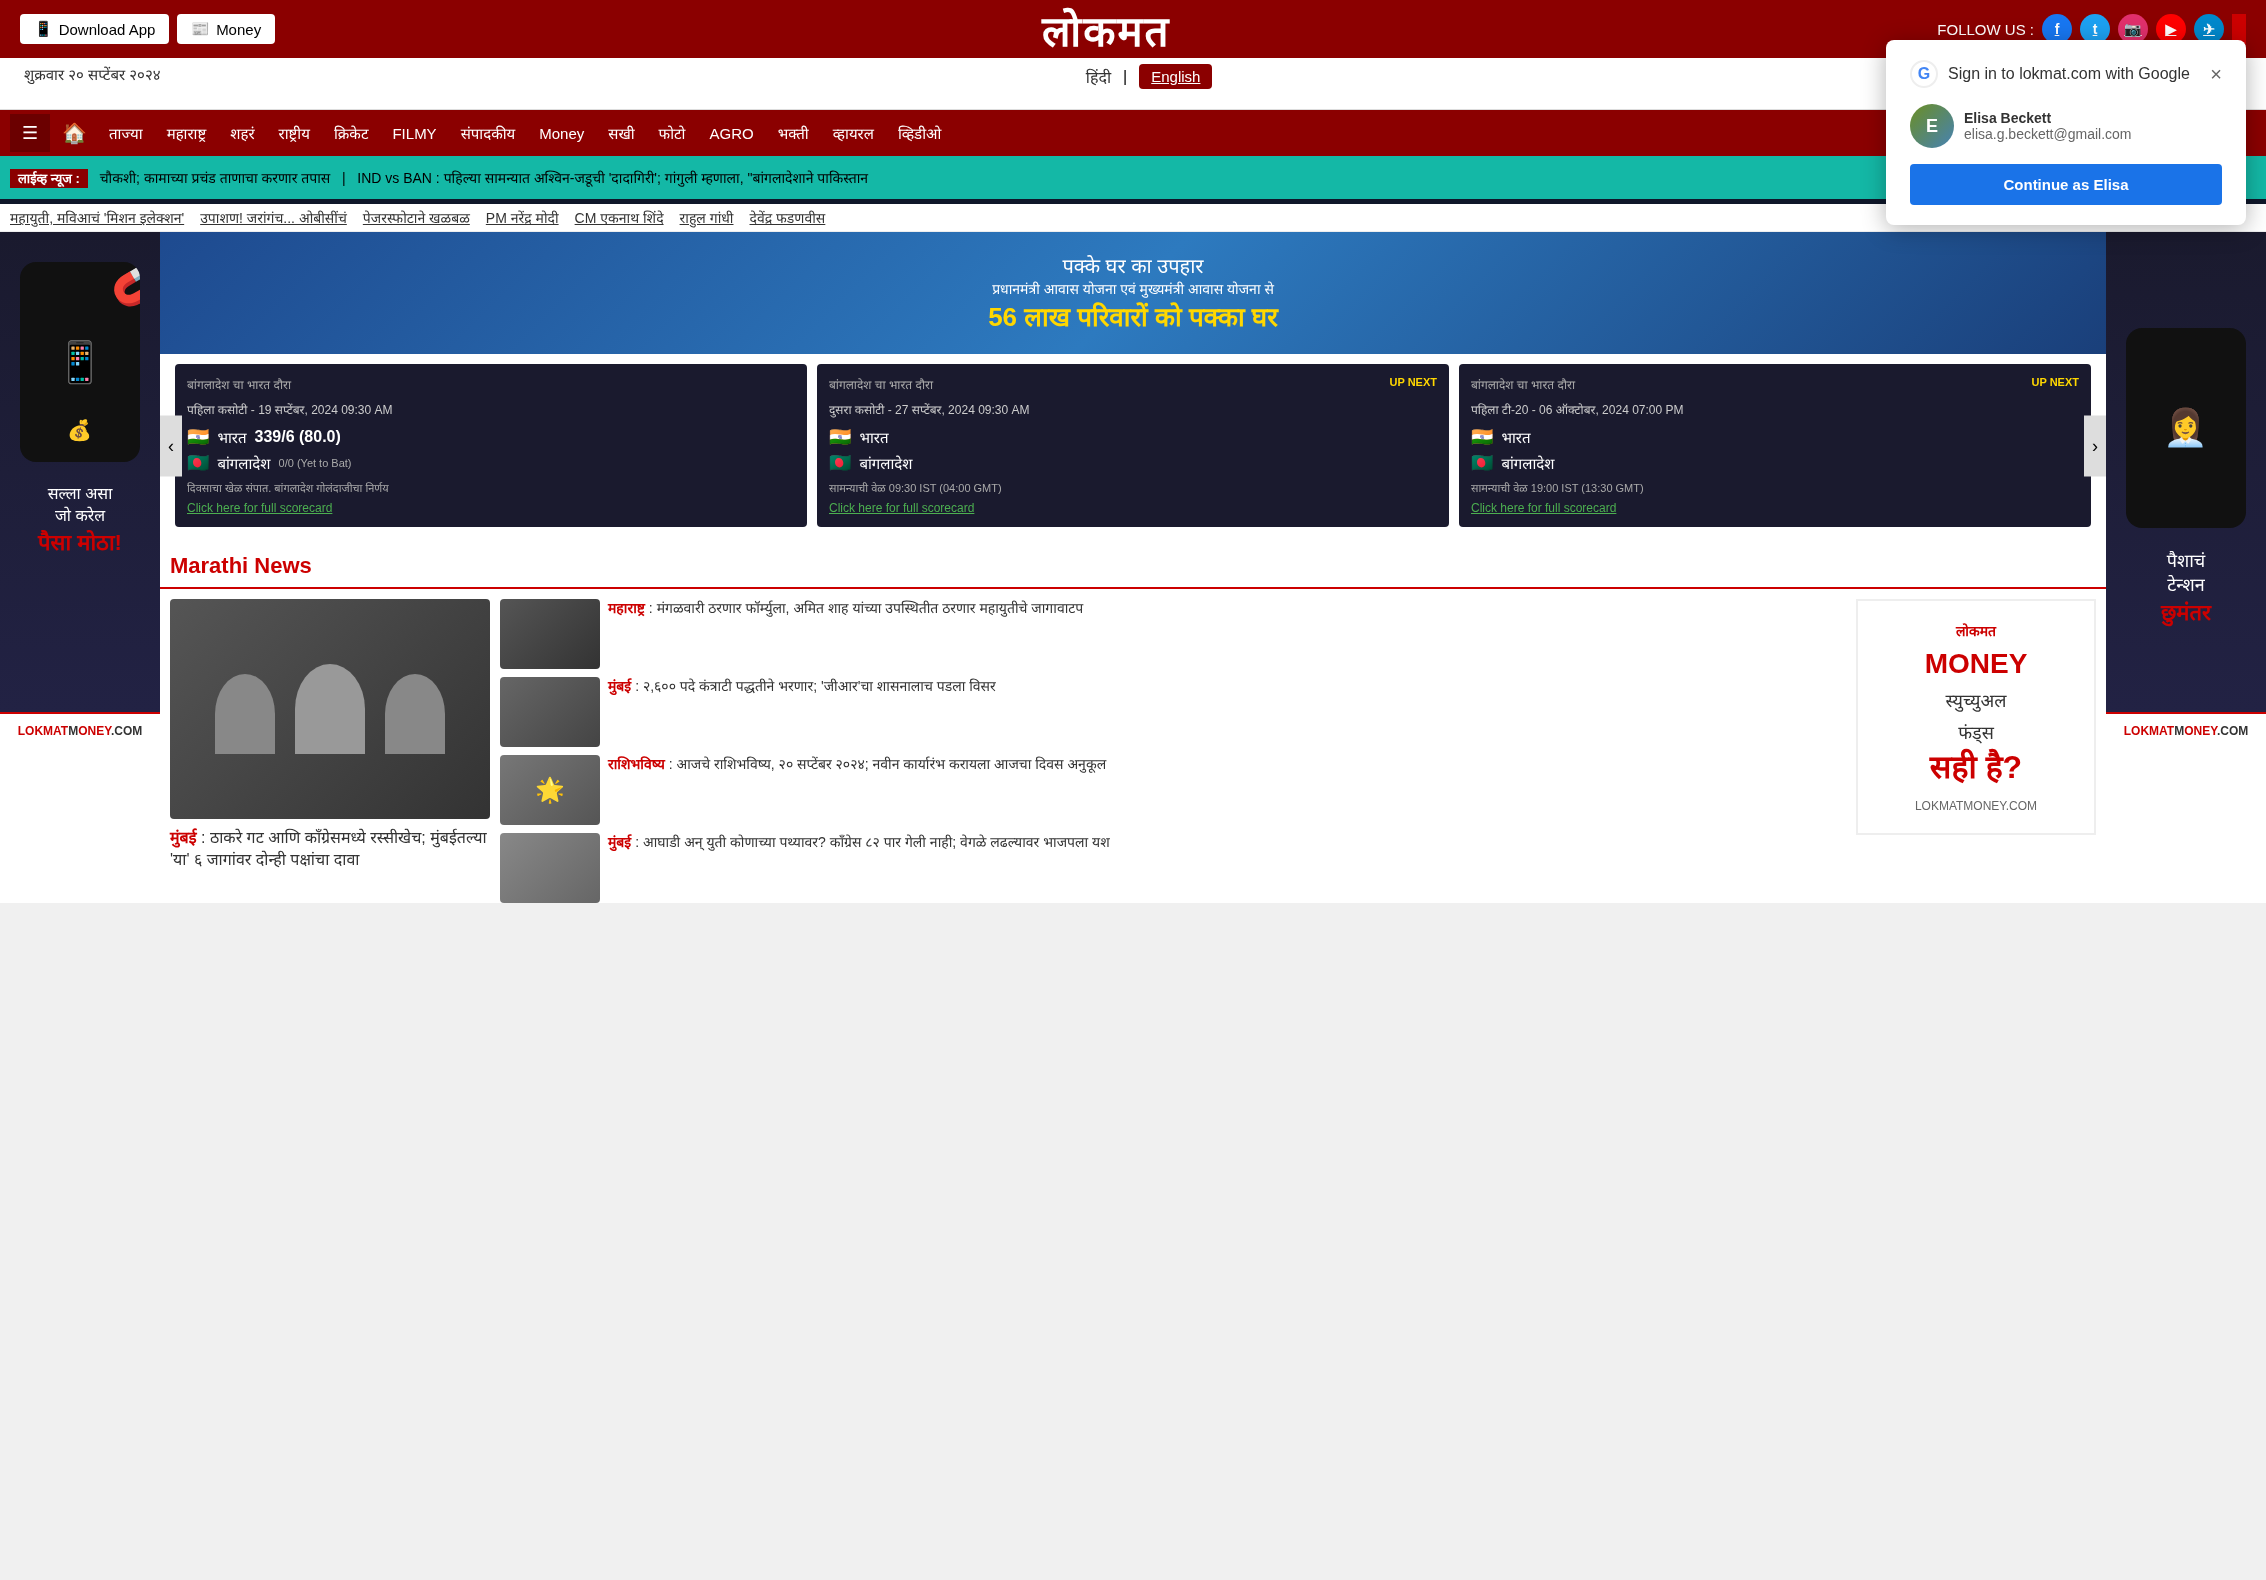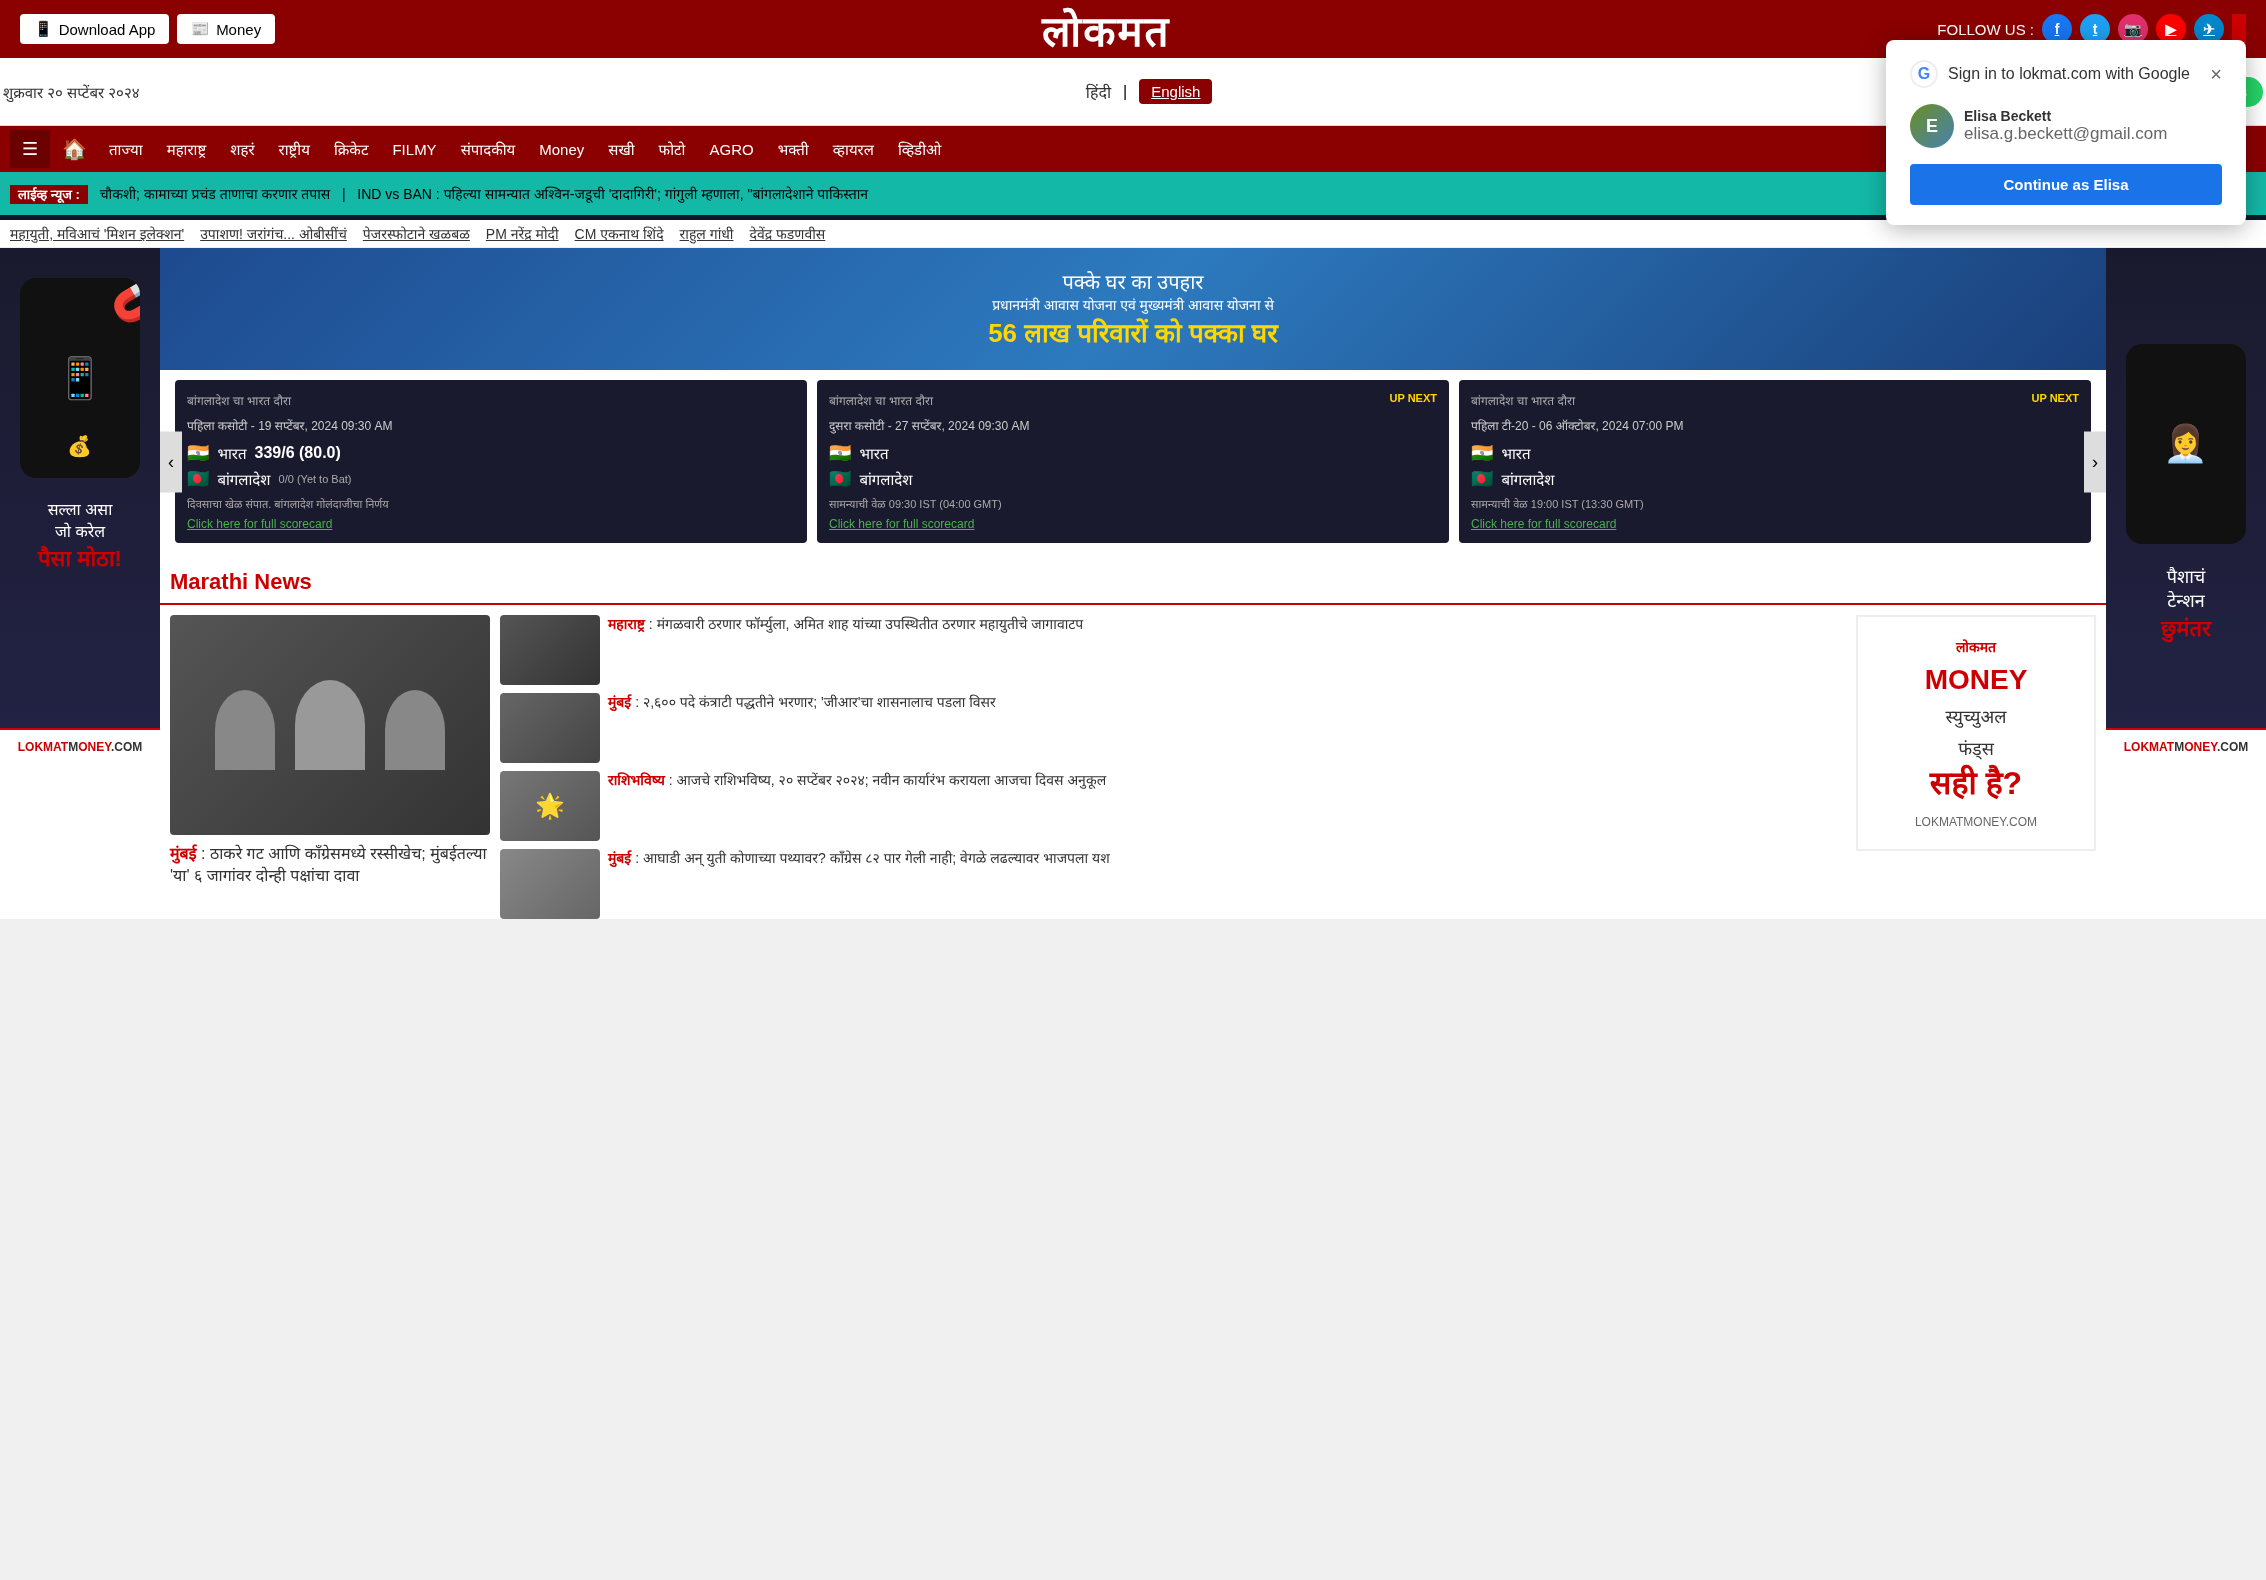--- a/index.html
+++ b/index.html
@@ -54,25 +54,25 @@
     .si-tw { background: #1DA1F2; }
     .si-ig { background: #E1306C; }
     .si-yt { background: #FF0000; }
     .si-tg { background: #0088CC; }
     .si-red { background: #CC0000; width: 14px; height: 30px; border-radius: 0; }
 
     
     .lang-bar {
       background: white;
       display: flex;
-      align-items: center;
-      padding: 6px 3px;
+      align-items: flex-start;
+      padding: 6px 24px;
       justify-content: space-between;
       border-bottom: 1px solid #ddd;
-      height: 68px;
+      height: 52px;
     }
     .date-text { font-size: 15px; color: #333; }
     .lang-links { display: flex; gap: 12px; align-items: center; font-size: 16px; }
     .lang-hindi { color: #333; text-decoration: none; }
     .lang-english { background: #8B0000; color: white; padding: 4px 12px; border-radius: 4px; font-size: 15px; }
     .join-btn {
       background: #25D366;
       color: white;
       border: none;
       border-radius: 20px;
@@ -339,21 +339,21 @@
     .user-row { display: flex; align-items: center; gap: 10px; margin-bottom: 16px; }
     .user-avatar {
       width: 40px; height: 40px;
       border-radius: 50%;
       background: linear-gradient(135deg, #6B8E23, #4682B4);
       display: flex; align-items: center; justify-content: center;
       color: white; font-size: 16px; font-weight: bold;
     }
     .user-info { font-size: 14px; }
     .user-name { font-weight: bold; color: #333; }
-    .user-email { color: #666; font-size: 17px; }
+    .user-email { color: #666; font-size: 14px; }
     .continue-btn {
       background: #1a73e8;
       color: white;
       border: none;
       border-radius: 4px;
       padding: 12px;
       width: 100%;
       font-size: 15px;
       cursor: pointer;
       font-weight: 700;

